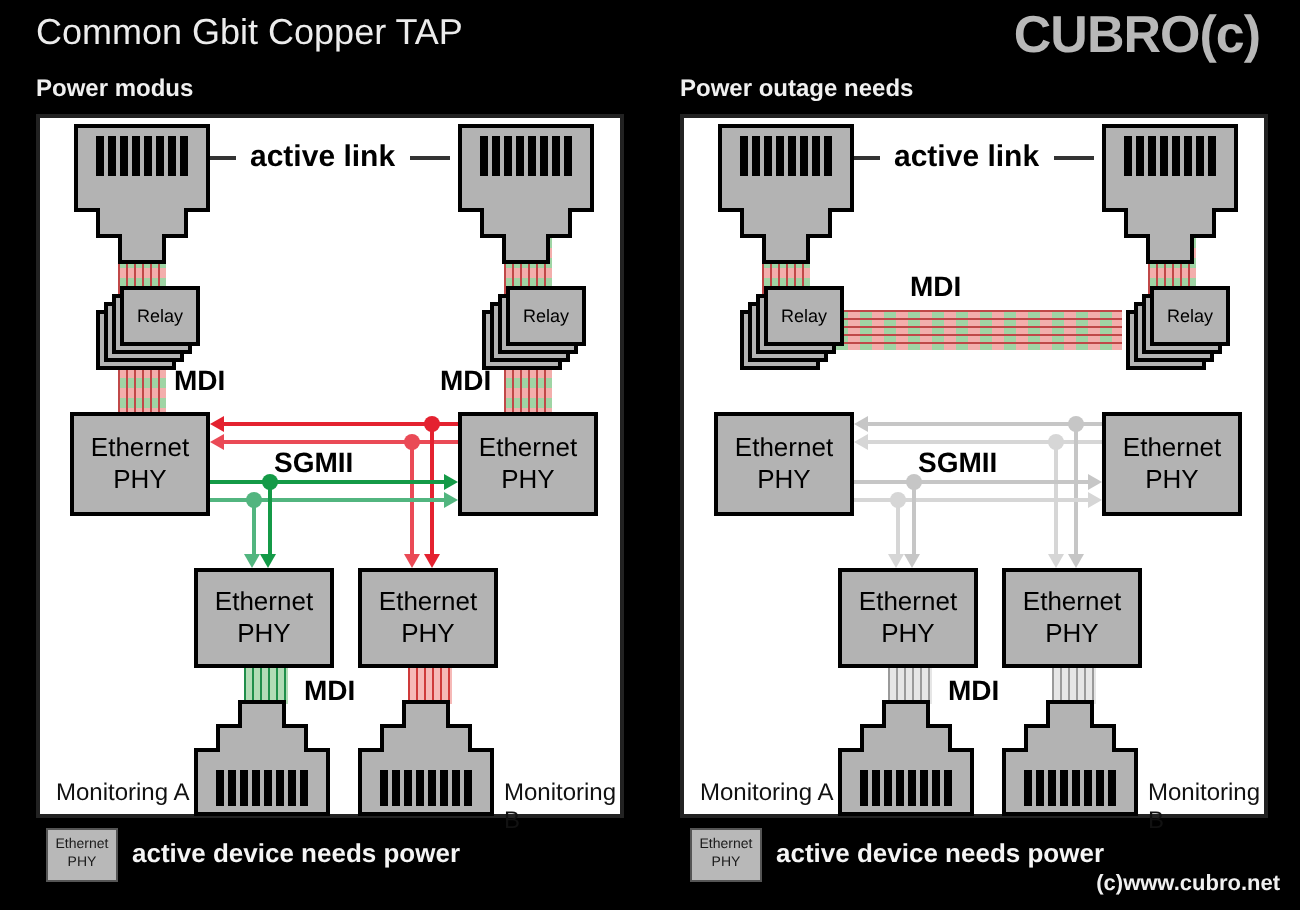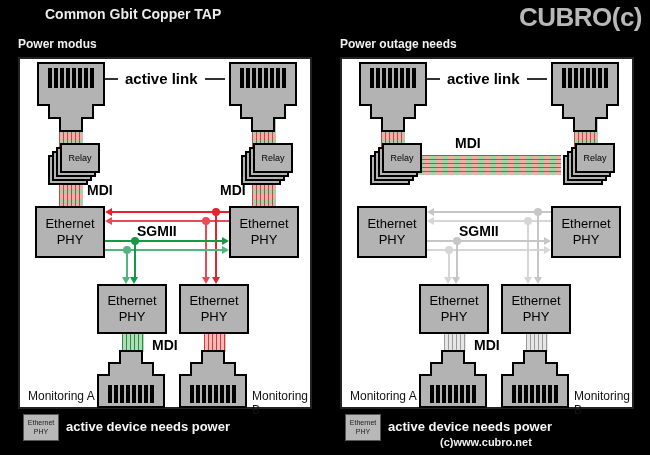--- a/index.html
+++ b/index.html
@@ -10,22 +10,22 @@
   }
   *{box-sizing:border-box;margin:0;padding:0;}
   html,body{width:650px;height:455px;}
   body{
     position:relative;background:var(--bg);
     font-family:"Liberation Sans", sans-serif;
     overflow:hidden;color:#000;
   }
   .abs{position:absolute;}
   
-  .title{left:18px;top:6px;font-size:14px;font-weight:700;color:#ececec;margin-left:27px;}
-  .logo{left:430px;top:2px;width:212px;text-align:right;font-size:26px;font-weight:800;color:#b8b8b8;letter-spacing:-0.5px;}
+  .title{left:18px;top:6px;font-size:18px;font-weight:400;color:#ececec;}
+  .logo{left:418px;top:2px;width:212px;text-align:right;font-size:26px;font-weight:800;color:#b8b8b8;letter-spacing:-0.5px;}
   .panel-label{top:37px;font-size:12px;font-weight:600;color:#f0f0f0;}
   
   .panel{position:absolute;top:57px;width:294px;height:352px;background:var(--panel);border:2px solid #222;}
   .panel.left{left:18px;} .panel.right{left:340px;}
   
   .rj45{position:absolute;width:68px;}
   .rj45 .body{position:relative;z-index:1;width:68px;height:44px;background:var(--boxfill);border:2px solid #000;display:flex;gap:2px;justify-content:center;align-items:flex-start;padding-top:4px;}
   .rj45 .step{position:relative;z-index:2;width:46px;height:15px;margin:-2px auto 0;background:var(--boxfill);border:2px solid #000;border-top:none;}
   .rj45 .neck{position:relative;z-index:3;width:24px;height:15px;margin:-2px auto 0;background:var(--boxfill);border:2px solid #000;border-top:none;}
   .pin{width:4px;height:20px;background:#000;}
@@ -55,21 +55,21 @@
   .arr-right{position:absolute;width:0;height:0;border-top:4px solid transparent;border-bottom:4px solid transparent;border-left:7px solid currentColor;}
   .arr-down{position:absolute;width:0;height:0;border-left:4px solid transparent;border-right:4px solid transparent;border-top:7px solid currentColor;}
   
   .active-link-row{position:absolute;left:78px;top:11px;width:140px;display:flex;align-items:center;gap:7px;font-size:15px;font-weight:600;}
   .al-dash{flex:0 0 20px;height:2px;background:#333;}
   .lbl{position:absolute;font-size:14px;font-weight:600;}
   .mon-lbl{position:absolute;font-size:12px;color:#111;}
   
   .chip{position:absolute;top:414px;width:36px;height:27px;background:#b8b8b8;border:1px solid #555;display:flex;flex-direction:column;align-items:center;justify-content:center;font-size:7px;line-height:1.15;color:#1a1a1a;}
   .legend-text{position:absolute;top:419px;font-size:13px;font-weight:600;color:#f5f5f5;}
-  .copyright{position:absolute;top:436px;left:440px;width:200px;font-size:11px;font-weight:600;color:#f0f0f0;}
+  .copyright{position:absolute;top:436px;left:440px;width:200px;text-align:right;font-size:11px;font-weight:600;color:#f0f0f0;}
 </style>
 </head>
 <body>
 
 <div class="abs title">Common Gbit Copper TAP</div>
 <div class="abs logo">CUBRO(c)</div>
 <div class="abs panel-label" style="left:18px;">Power modus</div>
 <div class="abs panel-label" style="left:340px;">Power outage needs</div>
 
 <div class="panel left">

